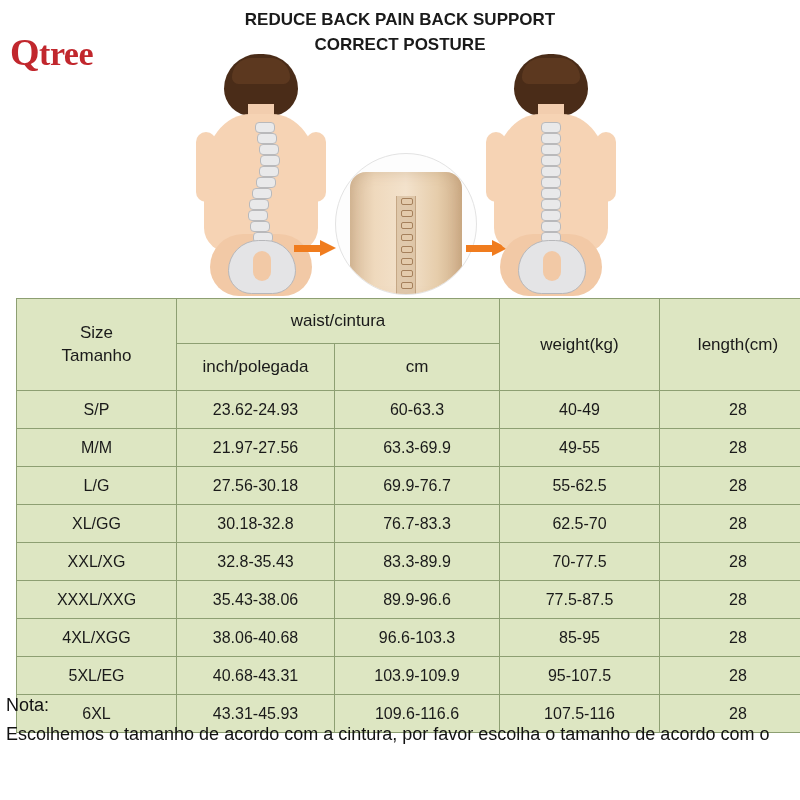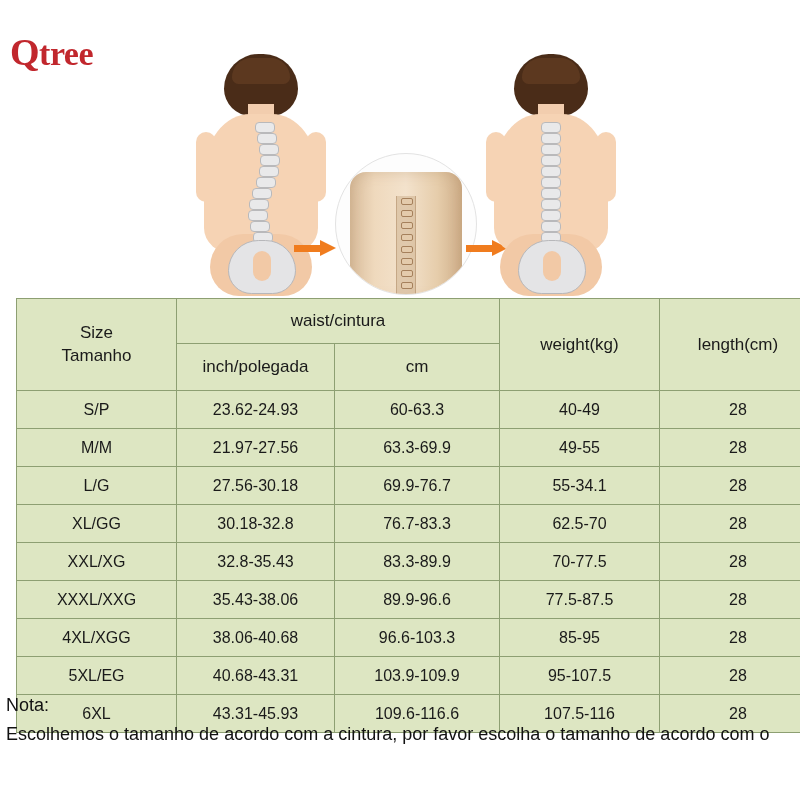--- a/index.html
+++ b/index.html
@@ -278,20 +278,22 @@
   .note .note-title { margin-bottom: 2px; }
 </style>
 </head>
 <body>
 
 <div class="page">
 
   <div class="brand"><span class="q">Q</span><span>tree</span></div>
 
   <div class="headline">
+    <div>REDUCE BACK PAIN BACK SUPPORT</div>
+    <div>CORRECT POSTURE</div>
   </div>
 
   <div class="illus">
 
     <div class="figure left">
       <div class="hair"></div>
       <div class="neck"></div>
       <div class="torso"></div>
       <div class="hips"></div>
       <div class="spine">
@@ -395,21 +397,21 @@
           <td class="row-cell">M/M</td>
           <td class="row-cell">21.97-27.56</td>
           <td class="row-cell">63.3-69.9</td>
           <td class="row-cell">49-55</td>
           <td class="row-cell">28</td>
         </tr>
         <tr>
           <td class="row-cell">L/G</td>
           <td class="row-cell">27.56-30.18</td>
           <td class="row-cell">69.9-76.7</td>
-          <td class="row-cell">55-34.1</td>
+          <td class="row-cell">55-62.5</td>
           <td class="row-cell">28</td>
         </tr>
         <tr>
           <td class="row-cell">XL/GG</td>
           <td class="row-cell">30.18-32.8</td>
           <td class="row-cell">76.7-83.3</td>
           <td class="row-cell">62.5-70</td>
           <td class="row-cell">28</td>
         </tr>
         <tr>

